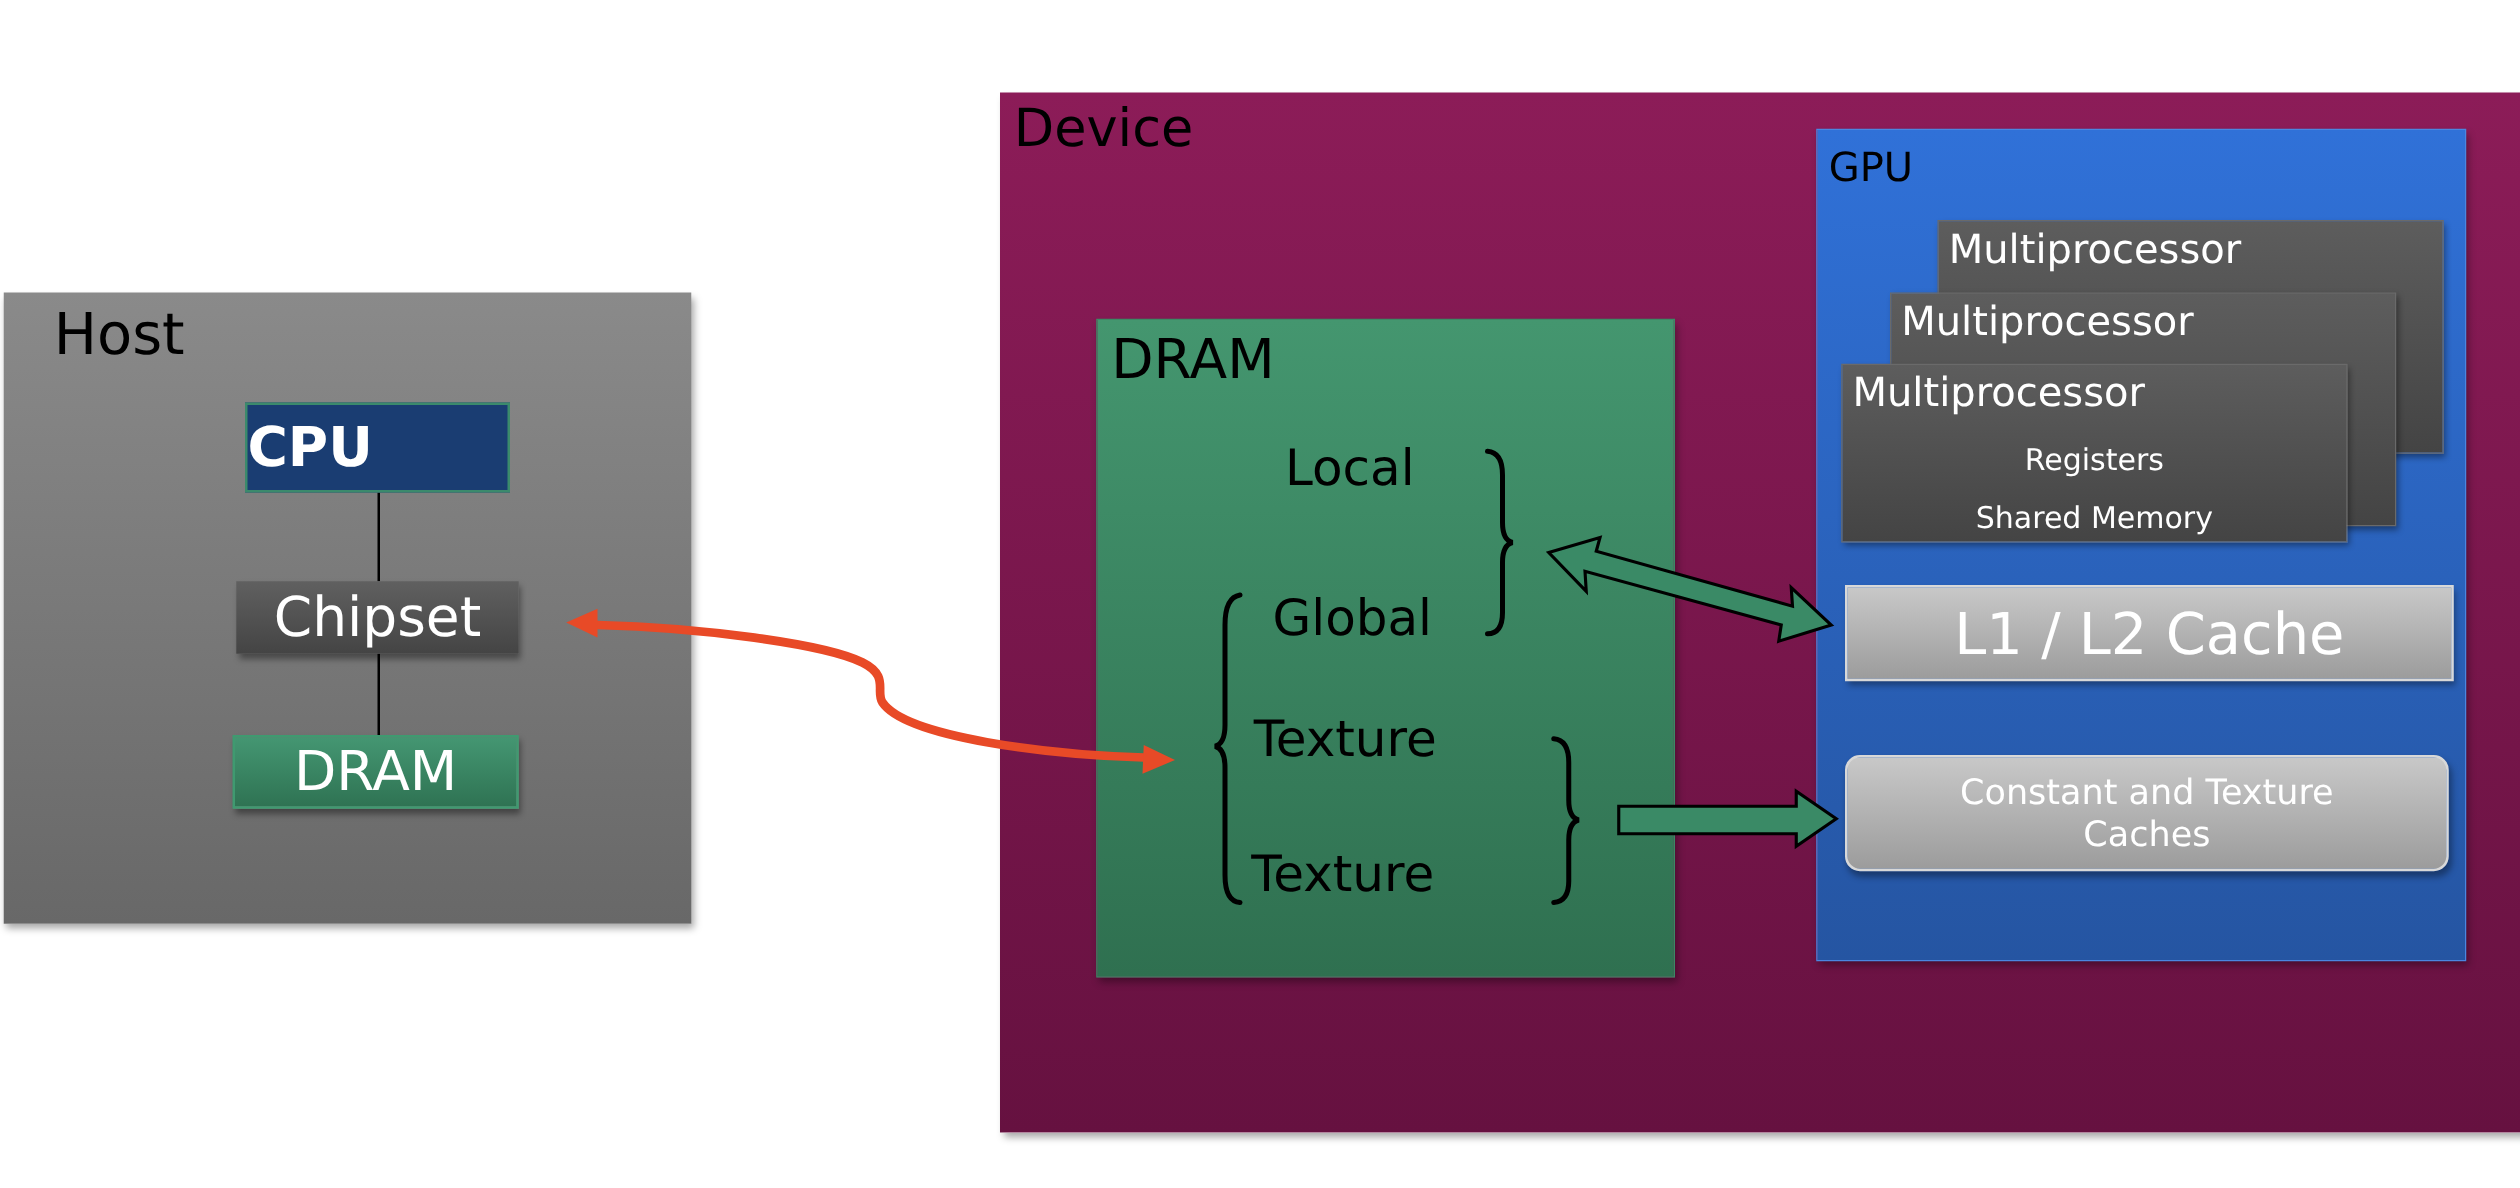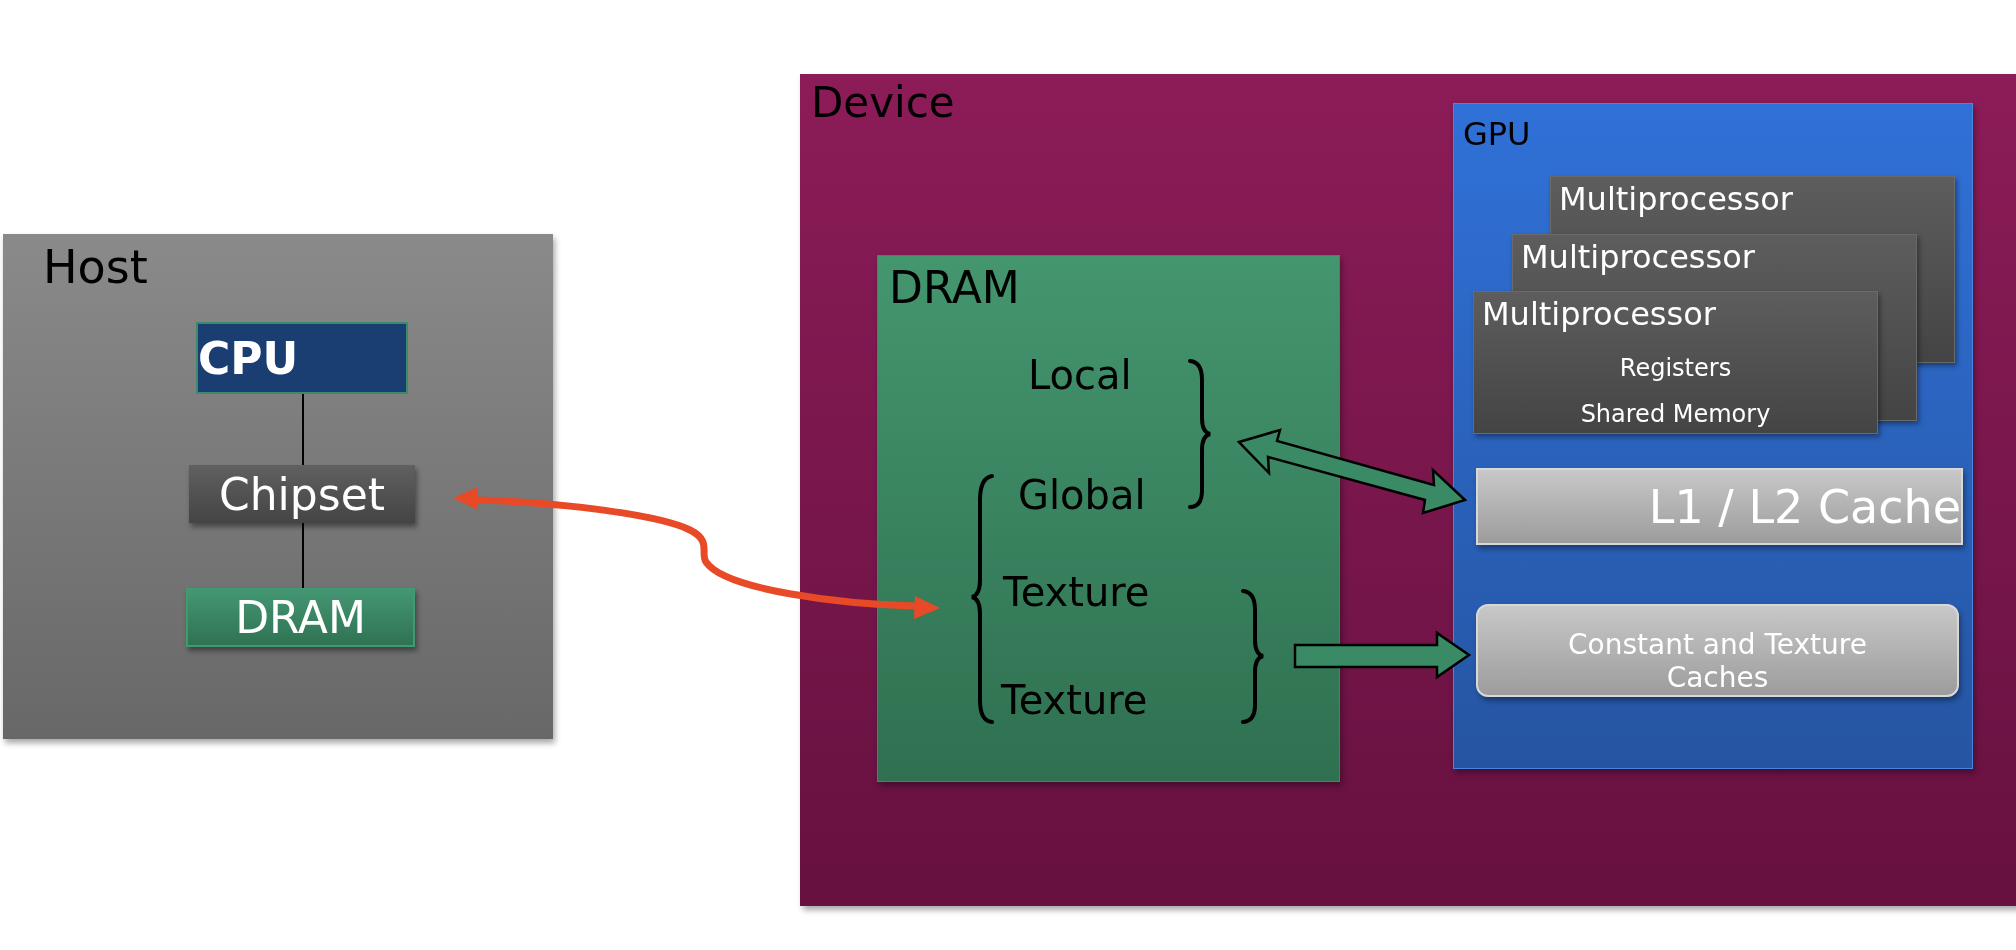--- a/index.html
+++ b/index.html
@@ -82,21 +82,21 @@
   #mp3 { left: 19px;  top: 187px; width: 405px; height: 143px; }
   .mp-sub { font-size: 24px; width: 100%; text-align: center; left: 0; }
   #mp-registers { top: 64px; }
   #mp-shared { top: 110px; }
 
   .cache {
     background: linear-gradient(#c8c8c8, #9c9c9c);
     border: 2px solid #d8d8d8;
     box-shadow: 2px 4px 5px rgba(0,0,0,0.35);
     color: #fff; text-align: center;
-    display: flex; align-items: center; justify-content: flex-end;
+    display: flex; align-items: center; justify-content: center;
   }
   #cache-l1 { left: 22px; top: 364px; width: 487px; height: 77px; font-size: 46px; }
   #cache-ct { left: 22px; top: 500px; width: 483px; height: 93px; font-size: 28px; line-height: 1.2; flex-direction: column; border-radius: 12px; }
 
   #overlay { position: absolute; left: 0; top: 0; width: 2016px; height: 950px; pointer-events: none; }
 </style>
 </head>
 <body>
 
 <div id="host" class="abs">

